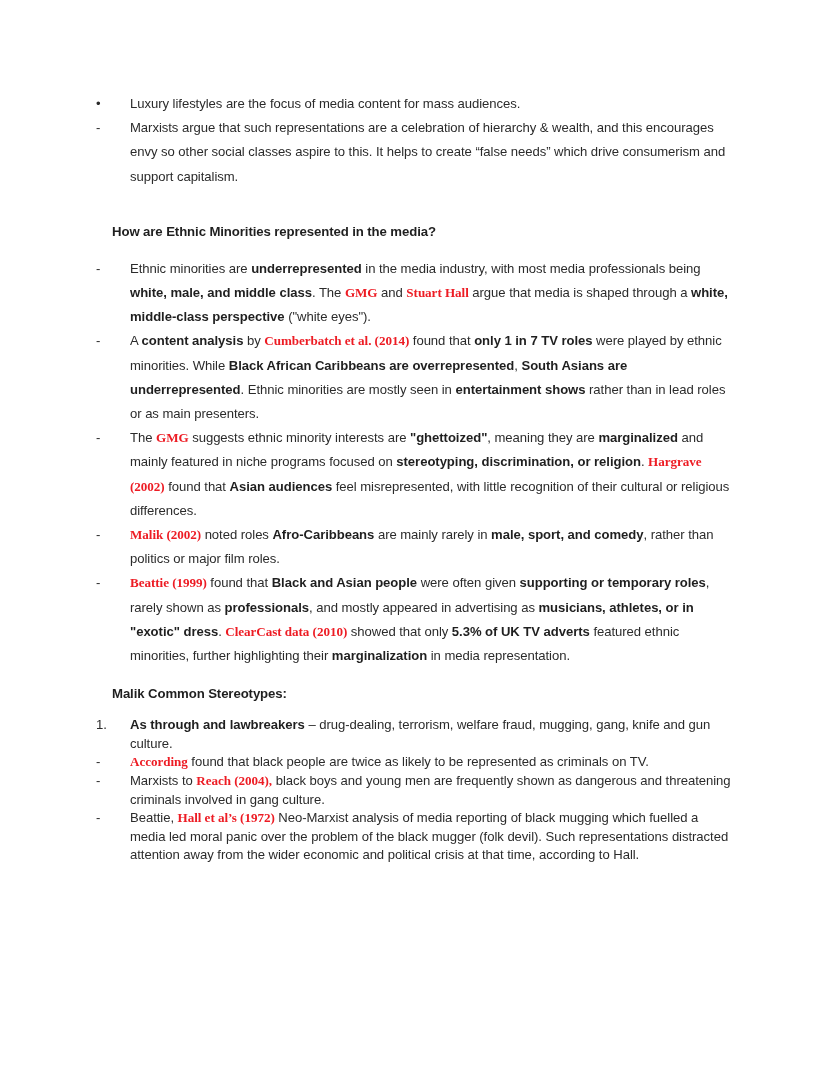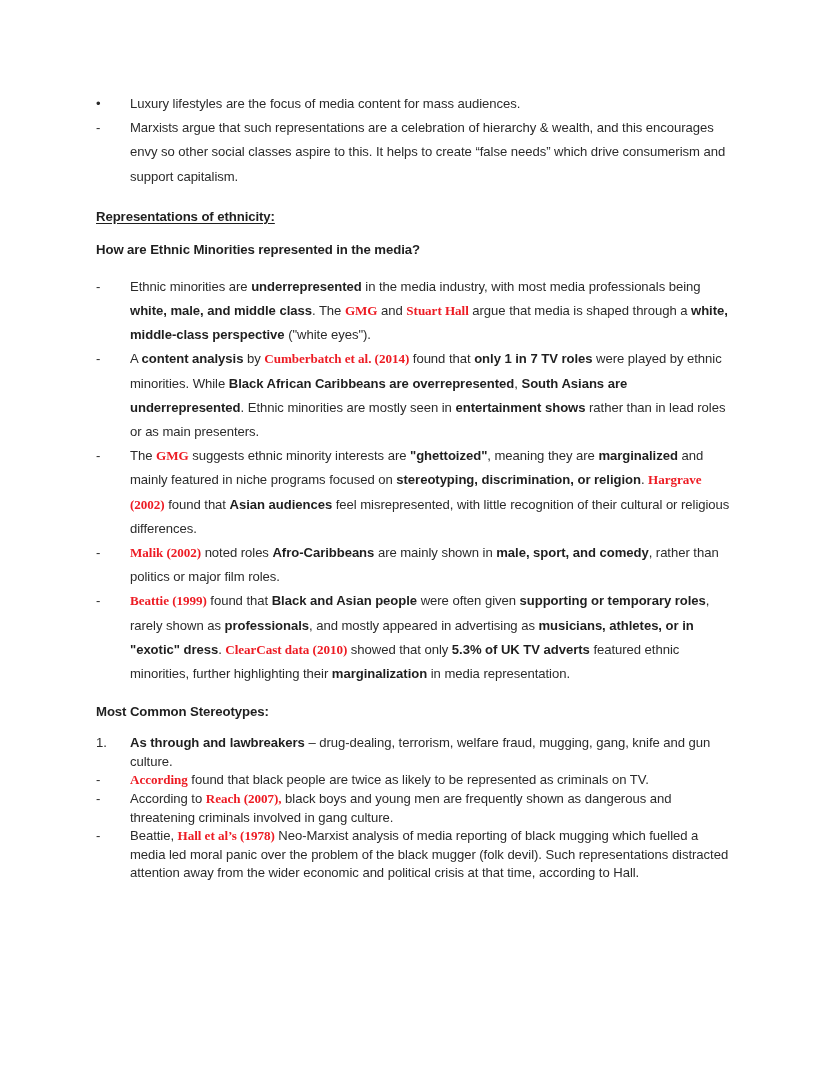--- a/index.html
+++ b/index.html
@@ -36,21 +36,21 @@
     text-decoration: underline;
     text-underline-offset: 2px;
     margin: 0;
     padding: 0;
     letter-spacing: -0.1px;
   }
   .heading-plain {
     font-size: 13.2px;
     font-weight: bold;
     color: #1f1f1f;
-    margin: 0;
+    margin: 16px;
     padding: 0;
     letter-spacing: -0.1px;
   }
 
   
   .row {
     position: relative;
     display: flex;
     align-items: flex-start;
   }
@@ -121,23 +121,20 @@
       <span class="row-body">Luxury lifestyles are the focus of media content for mass audiences.</span>
     </div>
 
     <div class="row loose">
       <span class="marker">-</span>
       <span class="row-body">Marxists argue that such representations are a celebration of hierarchy &amp; wealth, and this encourages envy so other social classes aspire to this. It helps to create “false needs” which drive consumerism and support capitalism.</span>
     </div>
 
     <div class="sp-2"></div>
 
-    <div>
-      <span class="heading-underline">Representations of ethnicity:</span>
-    </div>
 
     <div class="sp-3"></div>
 
     <div>
       <span class="heading-plain">How are Ethnic Minorities represented in the media?</span>
     </div>
 
     <div class="sp-4"></div>
 
     <div class="row loose">
@@ -150,50 +147,50 @@
       <span class="row-body"><span>A </span><b>content analysis</b><span> by </span><span class="red">Cumberbatch et al. (2014)</span><span> found that </span><b>only 1 in 7 TV roles</b><span> were played by ethnic minorities. While </span><b>Black African Caribbeans are overrepresented</b><span>, </span><b>South Asians are underrepresented</b><span>. Ethnic minorities are mostly seen in </span><b>entertainment shows</b><span> rather than in lead roles or as main presenters.</span></span>
     </div>
 
     <div class="row loose">
       <span class="marker">-</span>
       <span class="row-body"><span>The </span><span class="red">GMG</span><span> suggests ethnic minority interests are </span><b>"ghettoized"</b><span>, meaning they are </span><b>marginalized</b><span> and mainly featured in niche programs focused on </span><b>stereotyping, discrimination, or religion</b><span>. </span><span class="red">Hargrave (2002)</span><span> found that </span><b>Asian audiences</b><span> feel misrepresented, with little recognition of their cultural or religious differences.</span></span>
     </div>
 
     <div class="row loose">
       <span class="marker">-</span>
-      <span class="row-body"><span class="red">Malik (2002)</span><span> noted roles </span><b>Afro-Caribbeans</b><span> are mainly shown in </span><b>male, sport, and comedy</b><span>, rather than politics or major film roles.</span></span>
+      <span class="row-body"><span class="red">Malik (2002)</span><span> noted roles </span><b>Afro-Caribbeans</b><span> are mainly rarely in </span><b>male, sport, and comedy</b><span>, rather than politics or major film roles.</span></span>
     </div>
 
     <div class="row loose">
       <span class="marker">-</span>
       <span class="row-body"><span class="red">Beattie (1999)</span><span> found that </span><b>Black and Asian people</b><span> were often given </span><b>supporting or temporary roles</b><span>, rarely shown as </span><b>professionals</b><span>, and mostly appeared in advertising as </span><b>musicians, athletes, or in "exotic" dress</b><span>. </span><span class="red">ClearCast data (2010)</span><span> showed that only </span><b>5.3% of UK TV adverts</b><span> featured ethnic minorities, further highlighting their </span><b>marginalization</b><span> in media representation.</span></span>
     </div>
 
     <div class="sp-6"></div>
 
     <div>
-      <span class="heading-plain">Most Common Stereotypes:</span>
+      <span class="heading-plain">Malik Common Stereotypes:</span>
     </div>
 
     <div class="sp-5"></div>
 
     <div class="row tight">
       <span class="marker">1.</span>
       <span class="row-body"><b>As through and lawbreakers</b><span> – drug-dealing, terrorism, welfare fraud, mugging, gang, knife and gun culture.</span></span>
     </div>
 
     <div class="row tight">
       <span class="marker">-</span>
       <span class="row-body"><span class="red">According</span><span> found that black people are twice as likely to be represented as criminals on TV.</span></span>
     </div>
 
     <div class="row tight">
       <span class="marker">-</span>
-      <span class="row-body"><span>According to </span><span class="red">Reach (2007),</span><span> black boys and young men are frequently shown as dangerous and threatening criminals involved in gang culture.</span></span>
+      <span class="row-body"><span>Marxists to </span><span class="red">Reach (2004),</span><span> black boys and young men are frequently shown as dangerous and threatening criminals involved in gang culture.</span></span>
     </div>
 
     <div class="row tight">
       <span class="marker">-</span>
-      <span class="row-body"><span>Beattie, </span><span class="red">Hall et al’s (1978)</span><span> Neo-Marxist analysis of media reporting of black mugging which fuelled a media led moral panic over the problem of the black mugger (folk devil). Such representations distracted attention away from the wider economic and political crisis at that time, according to Hall.</span></span>
+      <span class="row-body"><span>Beattie, </span><span class="red">Hall et al’s (1972)</span><span> Neo-Marxist analysis of media reporting of black mugging which fuelled a media led moral panic over the problem of the black mugger (folk devil). Such representations distracted attention away from the wider economic and political crisis at that time, according to Hall.</span></span>
     </div>
 
   </div>
 </div>
 
 </body></html>

